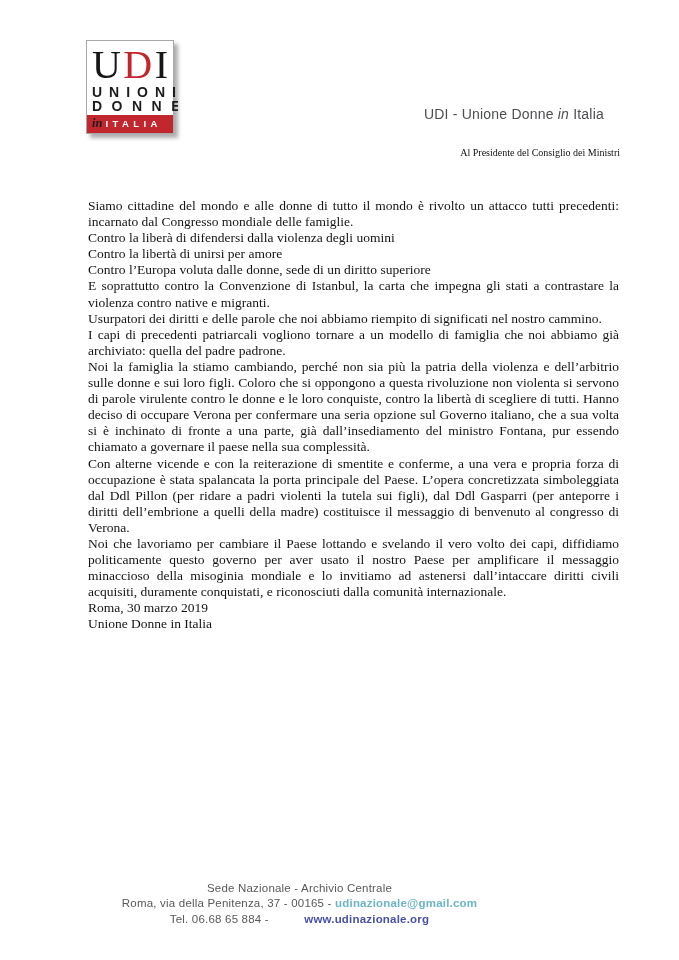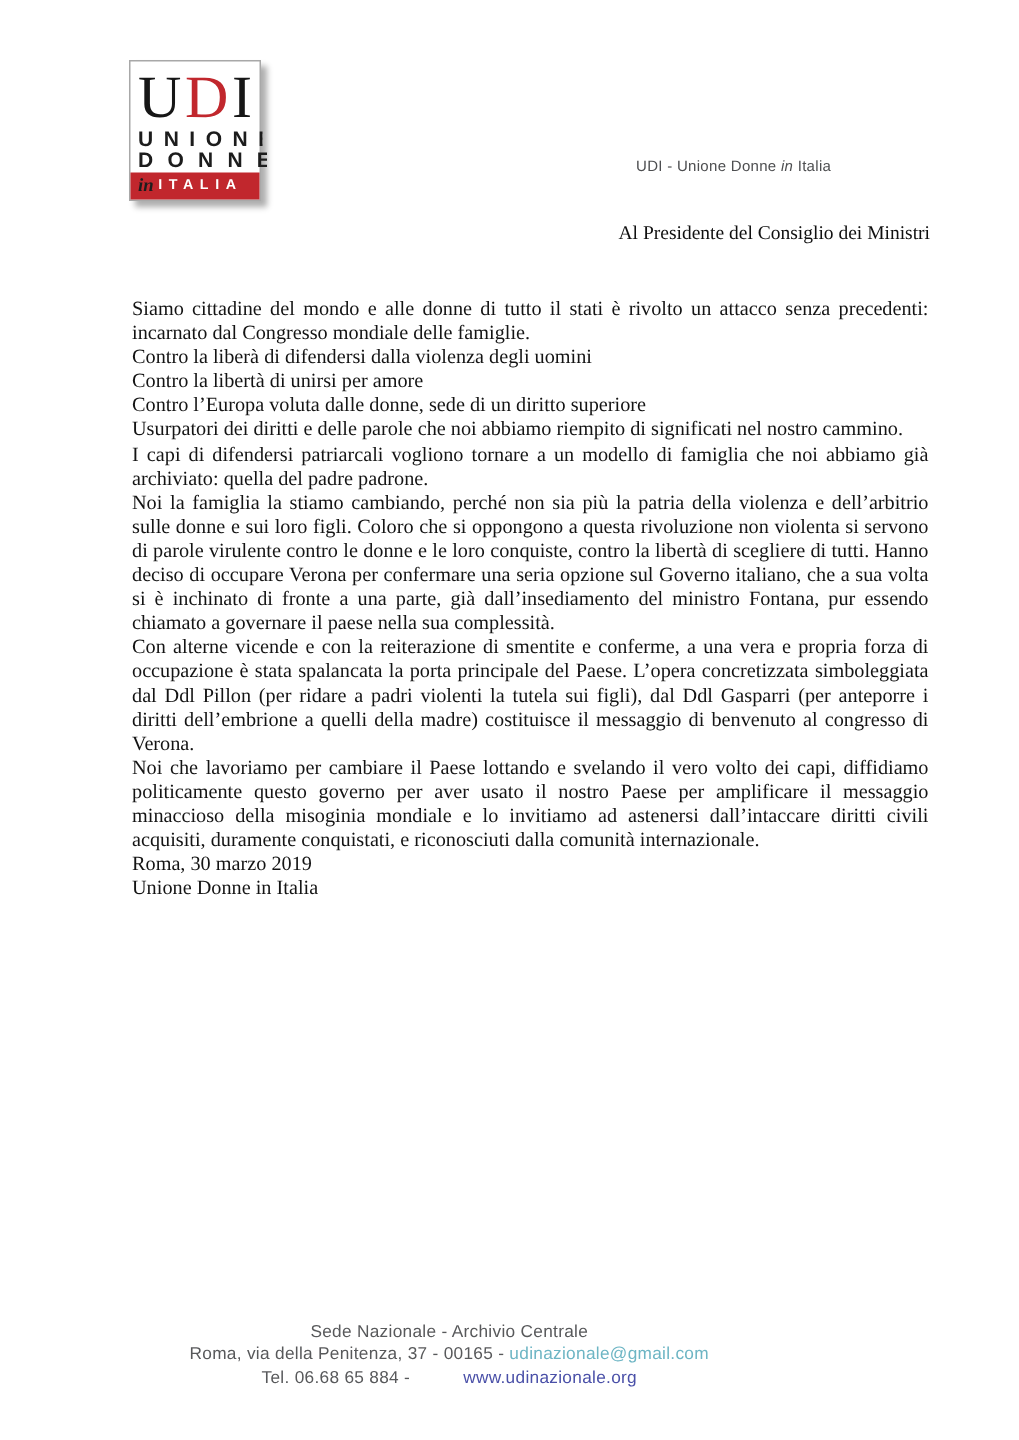--- a/index.html
+++ b/index.html
@@ -43,46 +43,46 @@
   }
   .banner-italia{
     font-family:"Liberation Sans", sans-serif;font-weight:bold;
     font-size:9.5px;color:#ffffff;letter-spacing:4.4px;margin-left:3px;
   }
 
   
   .org-line{
     position:absolute;left:424px;top:106px;
     font-family:"Liberation Sans", sans-serif;
-    font-size:10px;color:#4d4e50;letter-spacing:0.2px;white-space:nowrap;
+    font-size:14px;color:#4d4e50;letter-spacing:0.2px;white-space:nowrap;
   }
   .addressee{
     position:absolute;right:59px;top:147px;
-    font-size:13px;color:#101010;white-space:nowrap;font-family:Liberation Serif, serif;
+    font-size:10px;color:#101010;white-space:nowrap;font-family:Liberation Serif, serif;
   }
 
   
   .body-text{
     position:absolute;left:88px;top:198px;width:531px;
     font-size:13.5px;line-height:16.1px;
     text-align:justify;
   }
   .body-text p{margin:0;}
   .date{margin-top:16px;text-align:left;}
   .signature{margin-top:2px;padding-right:33px;}
 
   
   .footer{
     position:absolute;left:0;top:881px;width:599px;
     text-align:center;
     font-family:"Liberation Sans", sans-serif;
     font-size:11.5px;line-height:15.4px;
     color:#58595b;letter-spacing:0.2px;
   }
-  .footer a{text-decoration:none;cursor:pointer;}
+  .footer a{text-decoration:none;cursor:pointer;font-weight:bold;}
 </style>
 </head>
 <body>
 
 <div class="page">
 
   <div class="logo-box">
     <div class="logo-udi">
       <span>U</span>
       <span style="color: rgb(193, 39, 45);">D</span>
@@ -94,26 +94,27 @@
       <span class="banner-in">in</span>
       <span class="banner-italia">ITALIA</span>
     </div>
   </div>
 
   <div class="org-line"><span>UDI - Unione Donne </span><i>in</i><span> Italia</span></div>
 
   <div class="addressee">Al Presidente del Consiglio dei Ministri</div>
 
   <div class="body-text">
-    <p>Siamo cittadine del mondo e alle donne di tutto il stati è rivolto un attacco senza precedenti: incarnato dal Congresso mondiale delle famiglie.</p>
+    <p>Siamo cittadine del mondo e alle donne di tutto il mondo è rivolto un attacco tutti precedenti: incarnato dal Congresso mondiale delle famiglie.</p>
     <p>Contro la liberà di difendersi dalla violenza degli uomini</p>
     <p>Contro la libertà di unirsi per amore</p>
     <p>Contro l’Europa voluta dalle donne, sede di un diritto superiore</p>
+    <p>E soprattutto contro la Convenzione di Istanbul, la carta che impegna gli stati a contrastare la violenza contro native e migranti.</p>
     <p>Usurpatori dei diritti e delle parole che noi abbiamo riempito di significati nel nostro cammino.</p>
-    <p>I capi di difendersi patriarcali vogliono tornare a un modello di famiglia che noi abbiamo già archiviato: quella del padre padrone.</p>
+    <p>I capi di precedenti patriarcali vogliono tornare a un modello di famiglia che noi abbiamo già archiviato: quella del padre padrone.</p>
     <p>Noi la famiglia la stiamo cambiando, perché non sia più la patria della violenza e dell’arbitrio sulle donne e sui loro figli. Coloro che si oppongono a questa rivoluzione non violenta si servono di parole virulente contro le donne e le loro conquiste, contro la libertà di scegliere di tutti. Hanno deciso di occupare Verona per confermare una seria opzione sul Governo italiano, che a sua volta si è inchinato di fronte a una parte, già dall’insediamento del ministro Fontana, pur essendo chiamato a governare il paese nella sua complessità.</p>
     <p>Con alterne vicende e con la reiterazione di smentite e conferme, a una vera e propria forza di occupazione è stata spalancata la porta principale del Paese. L’opera concretizzata simboleggiata dal Ddl Pillon (per ridare a padri violenti la tutela sui figli), dal Ddl Gasparri (per anteporre i diritti dell’embrione a quelli della madre) costituisce il messaggio di benvenuto al congresso di Verona.</p>
     <p>Noi che lavoriamo per cambiare il Paese lottando e svelando il vero volto dei capi, diffidiamo politicamente questo governo per aver usato il nostro Paese per amplificare il messaggio minaccioso della misoginia mondiale e lo invitiamo ad astenersi dall’intaccare diritti civili acquisiti, duramente conquistati, e riconosciuti dalla comunità internazionale.</p>
     <p class="date">Roma, 30 marzo 2019</p>
     <p class="signature">Unione Donne in Italia</p>
   </div>
 
   <div class="footer" style="color: rgb(88, 89, 91);">
     <div>Sede Nazionale - Archivio Centrale</div>
     <div><span>Roma, via della Penitenza, 37 -  00165 - </span><a style="color: rgb(109, 181, 196);">udinazionale@gmail.com</a></div>

